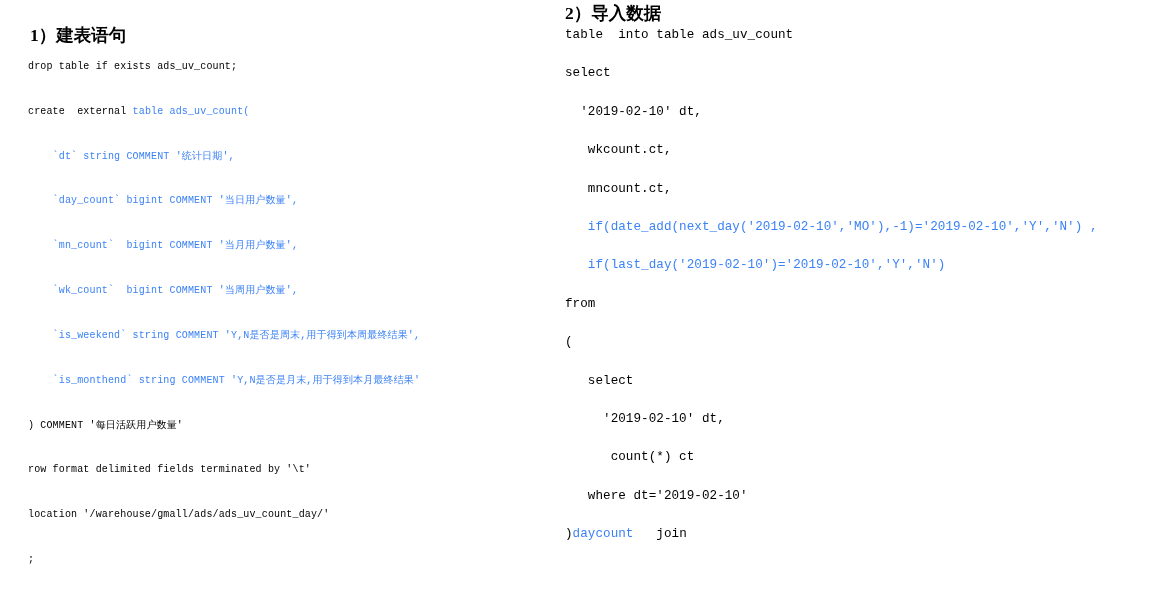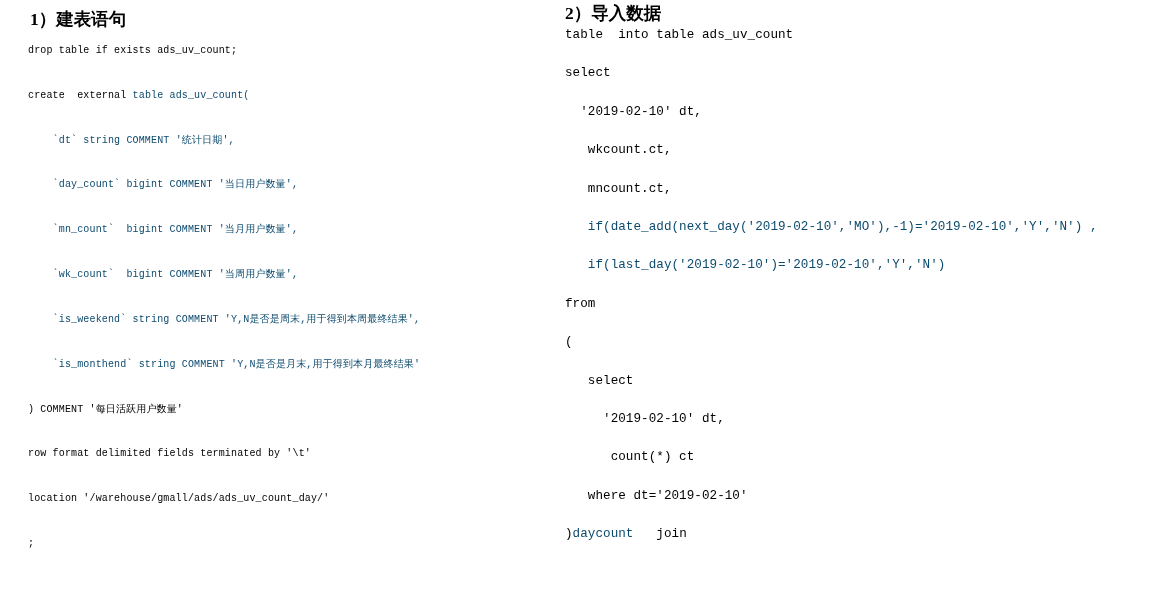--- a/index.html
+++ b/index.html
@@ -24,21 +24,21 @@
     flex-direction: row;
     align-items: flex-start;
   }
 
   .col {
     position: relative;
     box-sizing: border-box;
   }
   .col-left {
     width: 565px;
-    padding: 8px 10px 0 28px;
+    padding: 24px 10px 0 28px;
   }
   .col-right {
     width: 606px;
     padding: 2px 4px 0 0px;
   }
 
   .section-heading {
     font-family: "Liberation Serif", serif;
     font-weight: bold;
     font-size: 17.5px;
@@ -62,21 +62,21 @@
     letter-spacing: 0.15px;
   }
   .code-right {
     font-size: 12.6px;
     line-height: 19.2px;
     letter-spacing: 0.05px;
   }
 
   .ln { display: block; }
   .k-black { color: #000000; }
-  .k-red   { color: #0c4a6e; }
+  .k-red   { color: #3b82f6; }
 
   
   .seg { }
 </style>
 </head>
 <body>
 
 <div class="page">
 
   <div class="col col-left">

